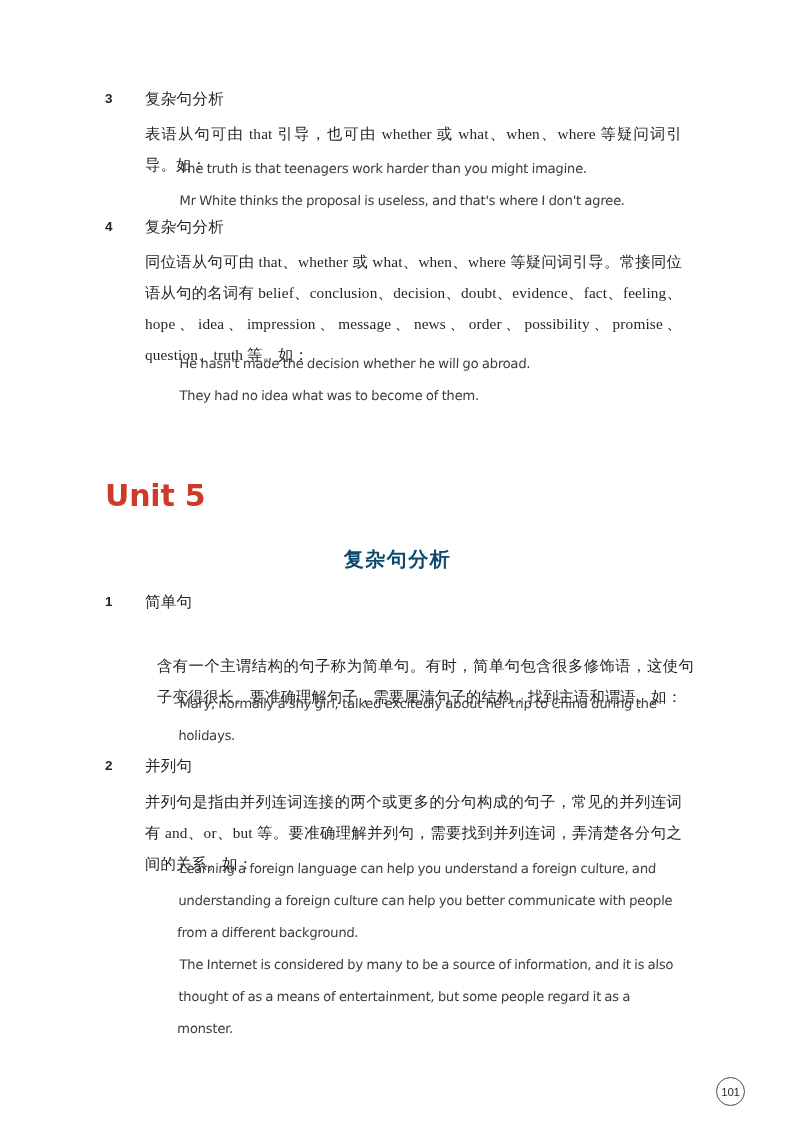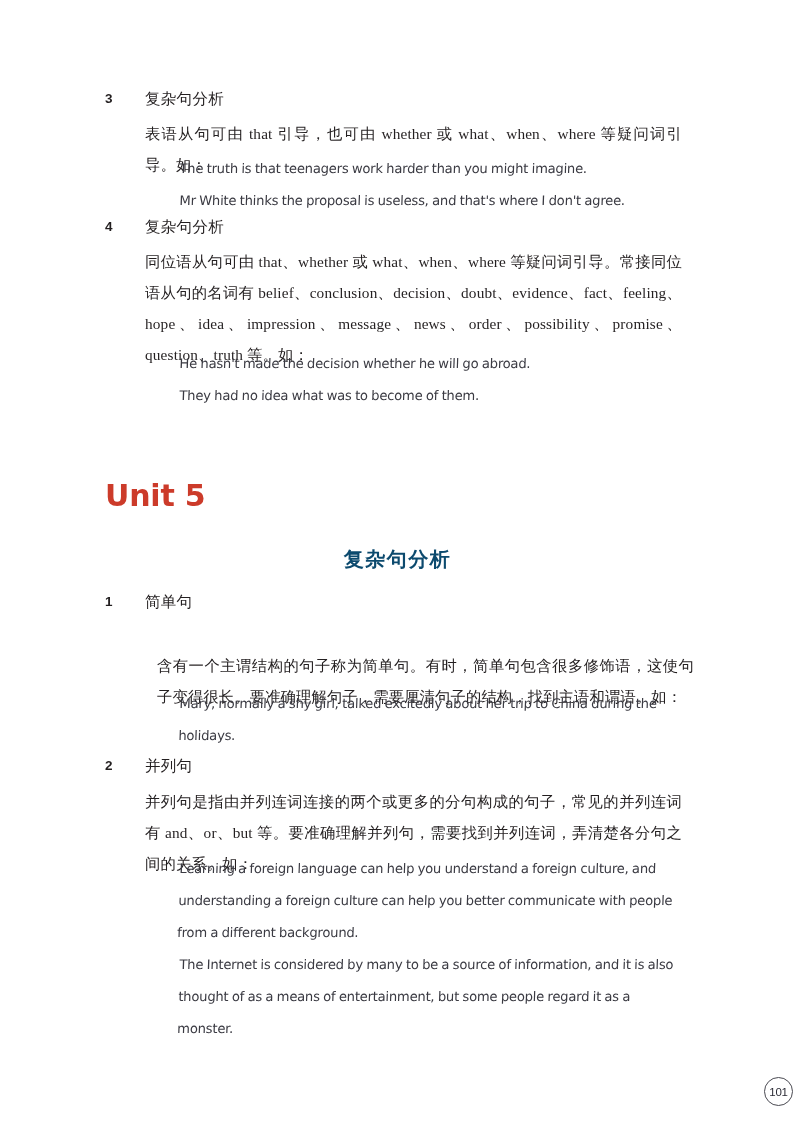--- a/index.html
+++ b/index.html
@@ -160,15 +160,15 @@
     <span class="num">2</span>
     <span class="subhead">并列句</span>
   </div>
 
   <div class="para" style="top:786px;">并列句是指由并列连词连接的两个或更多的分句构成的句子，常见的并列连词有 and、or、but 等。要准确理解并列句，需要找到并列连词，弄清楚各分句之间的关系。如：</div>
 
   <div class="example" style="top:853px;">Learning a foreign language can help you understand a foreign culture, and understanding a foreign culture can help you better communicate with people from a different background.</div>
 
   <div class="example" style="top:949px;">The Internet is considered by many to be a source of information, and it is also thought of as a means of entertainment, but some people regard it as a monster.</div>
 
-  <div class="page-number" style="left:716px; top:1077px;margin-left:48px;">101</div>
+  <div class="page-number" style="left:716px; top:1077px;">101</div>
 
 </div>
 
 </body></html>

